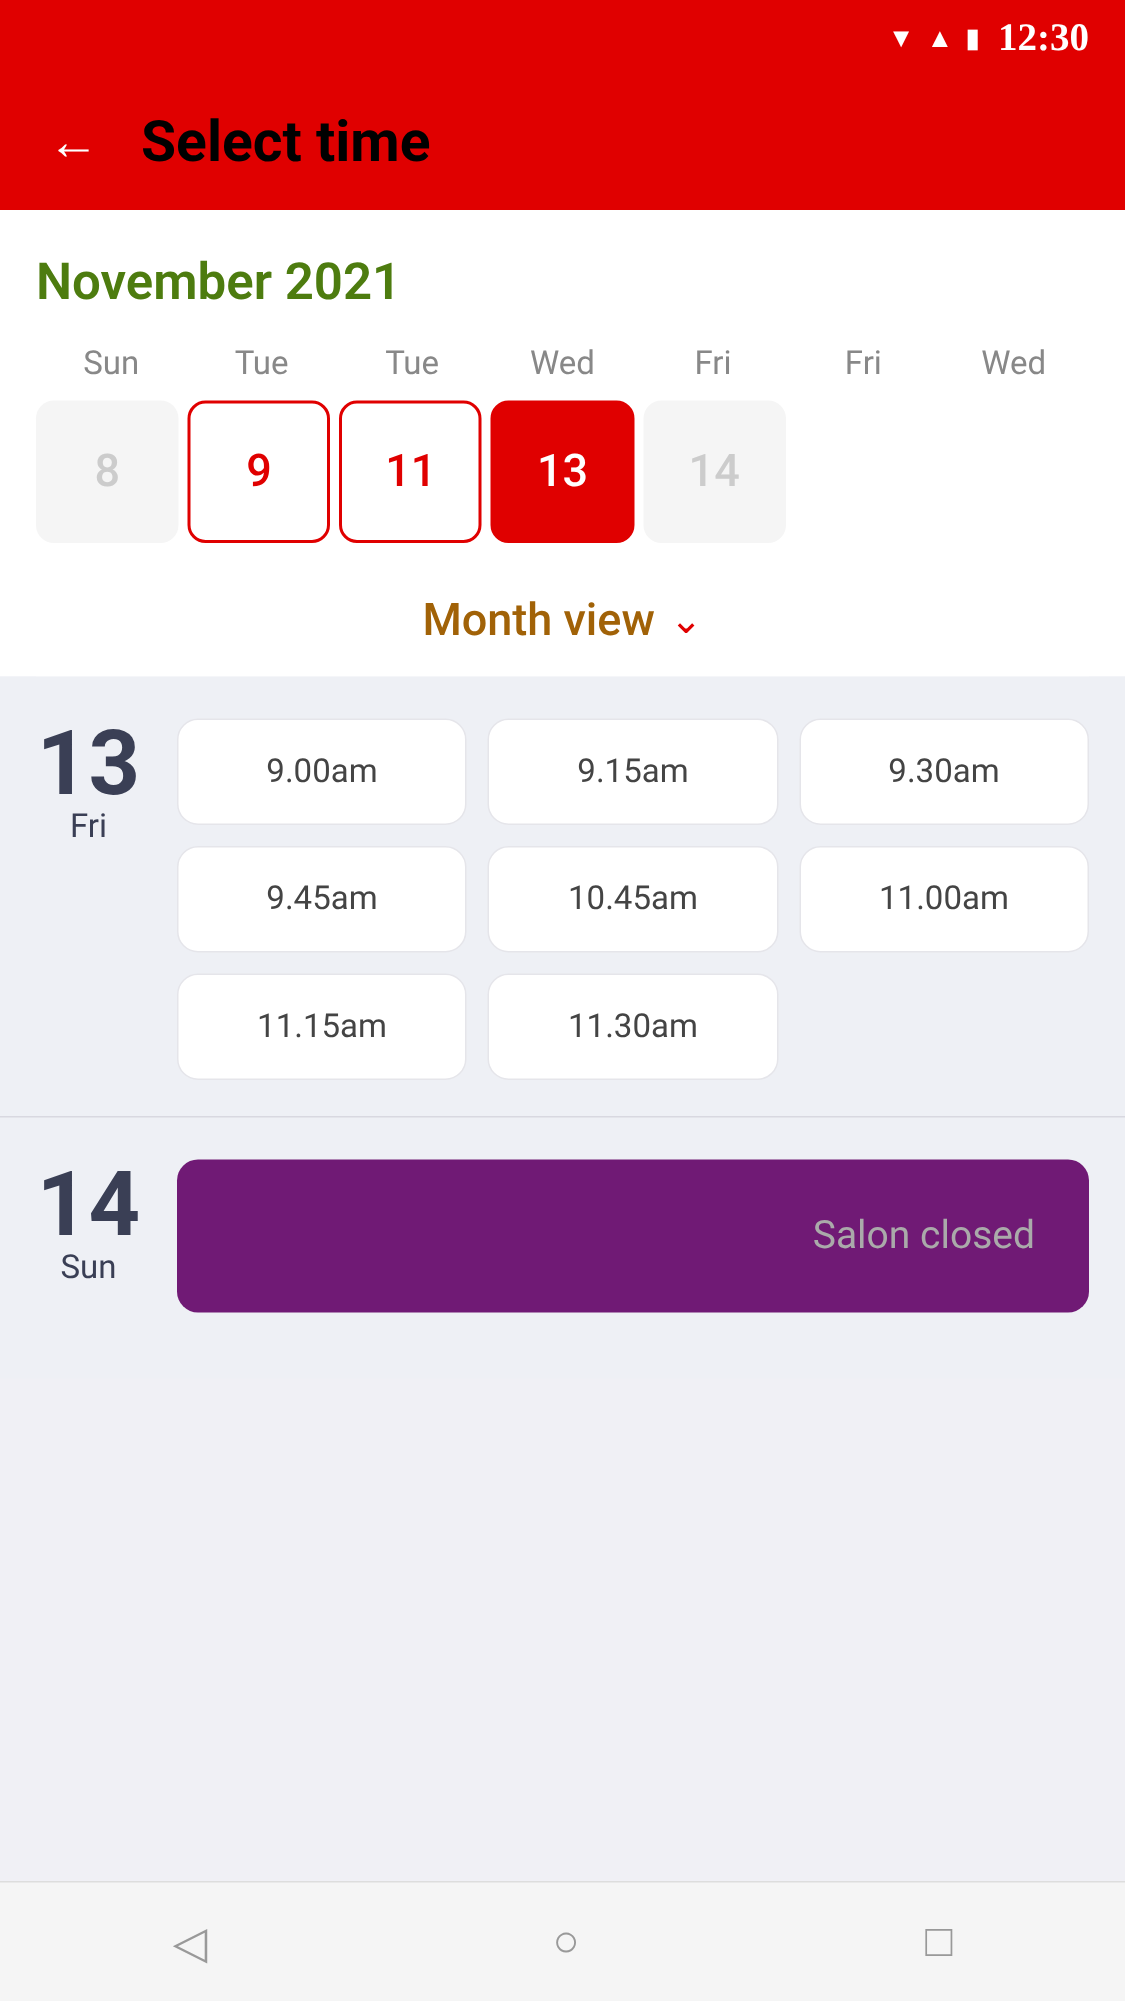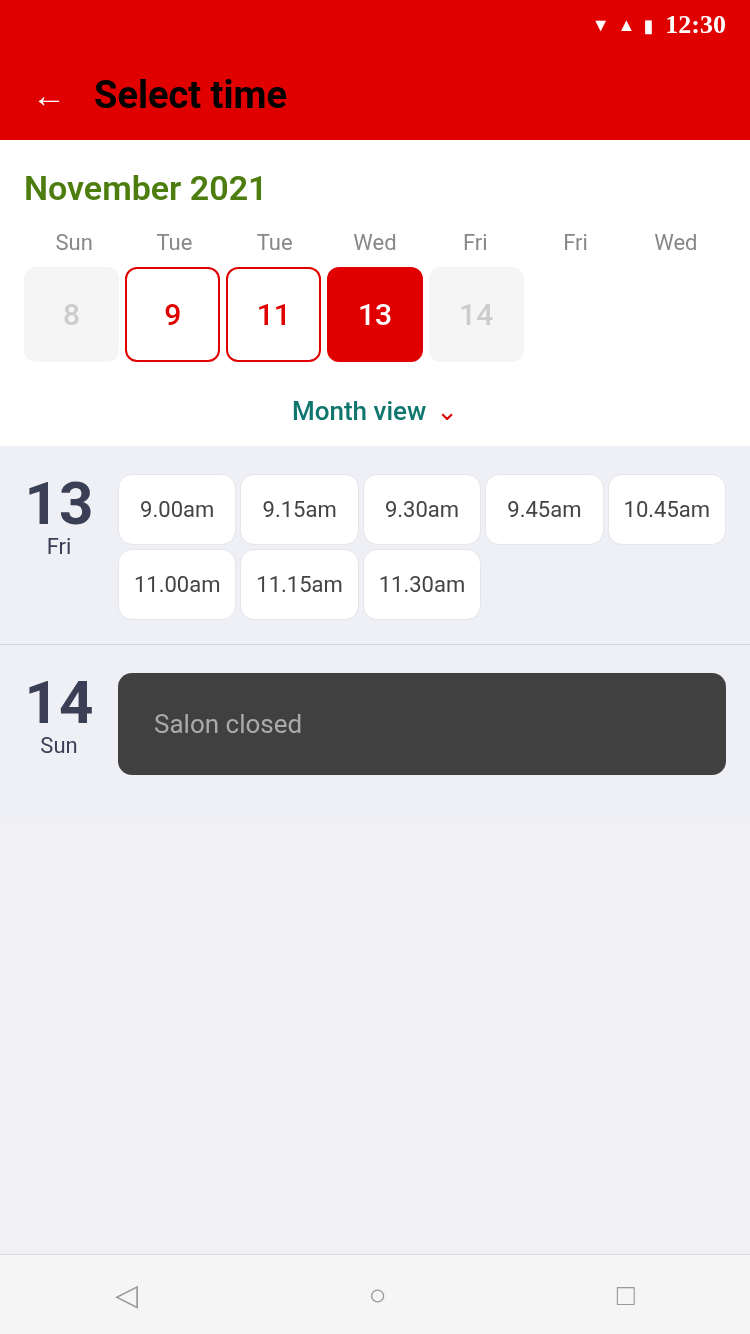--- a/index.html
+++ b/index.html
@@ -122,22 +122,22 @@
     .month-view-toggle {
       display: flex;
       align-items: center;
       justify-content: center;
       padding: 16px 0 20px;
       gap: 10px;
       cursor: pointer;
       background: white;
     }
     .month-view-label {
-      color: #0f766e;
-      font-size: 26px;
+      color: #a16207;
+      font-size: 30px;
       font-weight: 500;
     }
     .chevron-down {
       color: #e00000;
       font-size: 26px;
       line-height: 1;
     }
 
     
     .timeslots-section {
@@ -170,40 +170,40 @@
       line-height: 1;
     }
     .day-name {
       font-size: 22px;
       color: #3a3f55;
       font-weight: 400;
     }
 
     .slots-grid {
       display: grid;
-      grid-template-columns: repeat(5, 1fr);
-      gap: 4px;
+      grid-template-columns: repeat(3, 1fr);
+      gap: 14px;
       flex: 1;
     }
     .time-slot {
       background: white;
       border-radius: 14px;
       padding: 22px 10px;
       text-align: center;
       font-size: 22px;
       color: #444;
       cursor: pointer;
       border: 1.5px solid #e5e5ea;
     }
 
     .salon-closed-box {
-      background: #404040;
+      background: #701a75;
       border-radius: 14px;
       padding: 36px;
-      text-align: left;
+      text-align: right;
       font-size: 26px;
       color: #aaa;
       flex: 1;
     }
 
     
     .nav-bar {
       background: #f5f5f5;
       height: 80px;
       display: flex;

